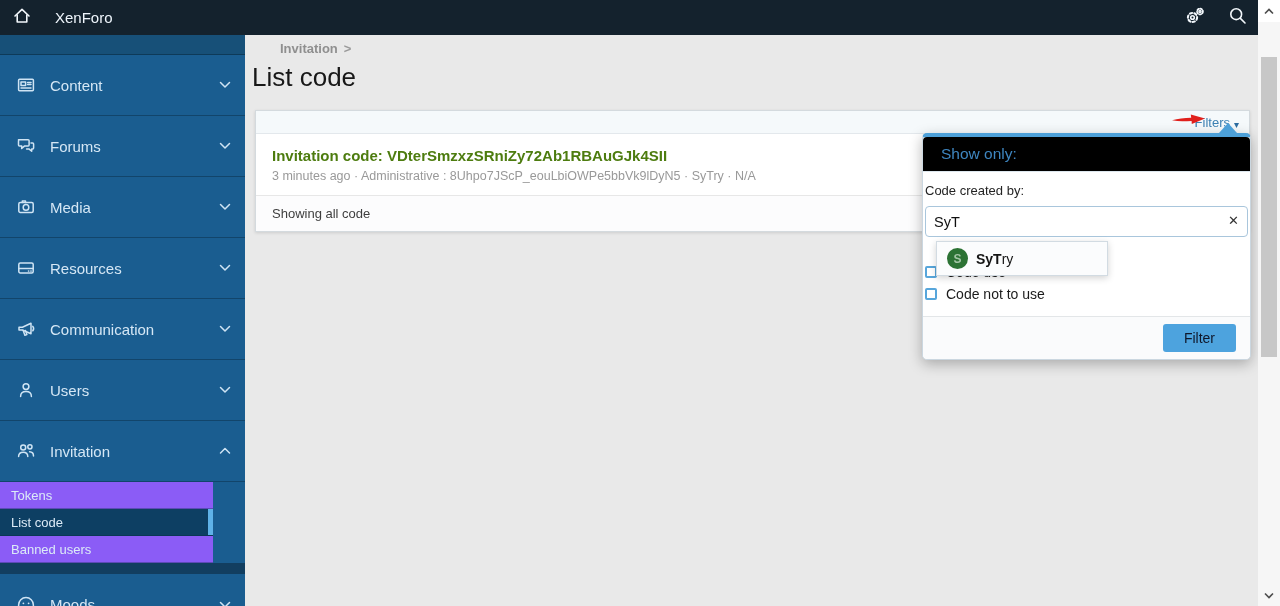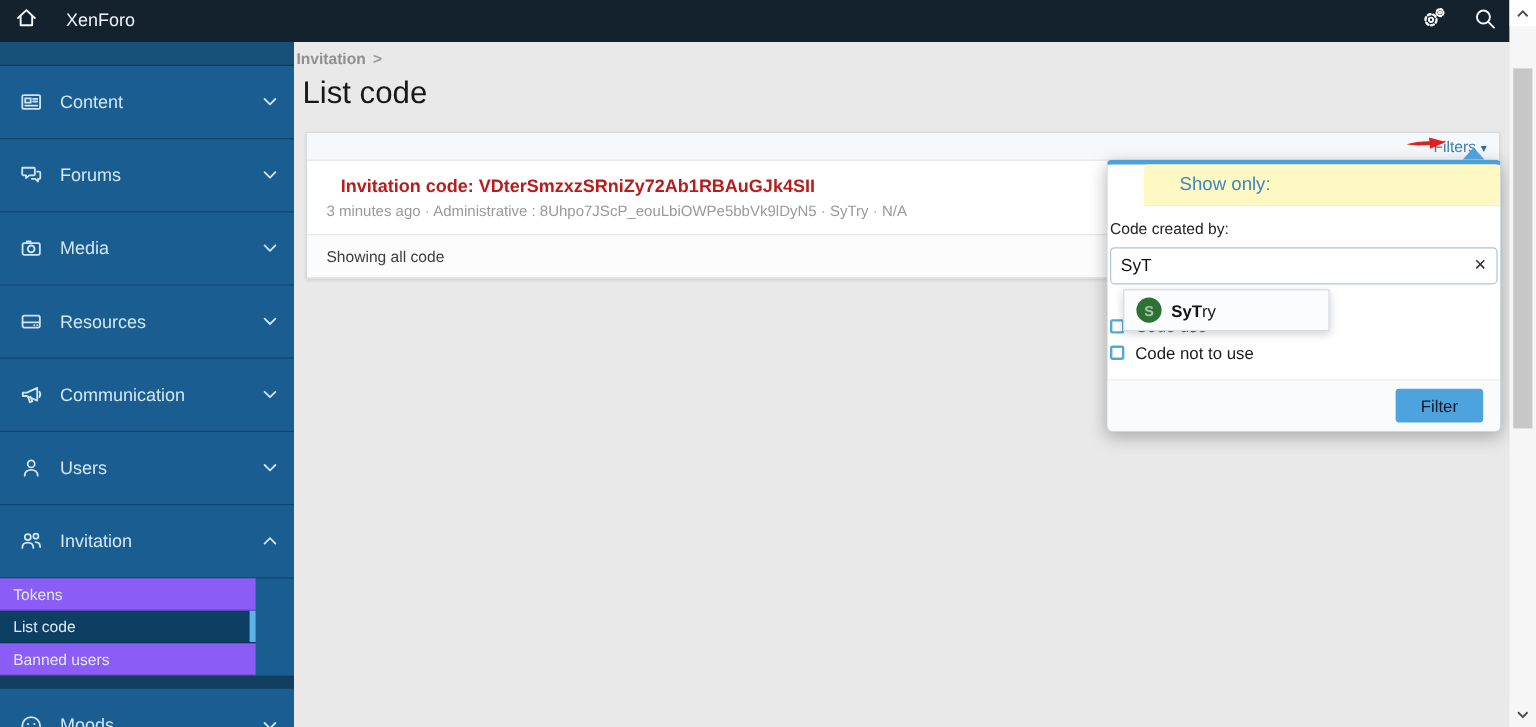--- a/index.html
+++ b/index.html
@@ -25,40 +25,40 @@
   .sub-item { position:relative; height:27px; display:flex; align-items:center; padding-left:11px; color:#dcebf7; font-size:13px; border-bottom:1px solid rgba(8,40,62,.35); cursor:pointer; }
   .sub-item.active { background:#0d3f63; }
   .active-bar { position:absolute; right:0; top:0; width:5px; height:100%; background:#5fb2e8; }
   .sb-gap { position:absolute; top:528px; left:0; width:245px; height:11px; background:#123e60; }
   .nav-item.moods { top:539px; border-bottom:none; }
   svg.sic { stroke:#cfe4f4; fill:none; stroke-width:1.5; stroke-linecap:round; stroke-linejoin:round; }
   svg.sic .fl { fill:#cfe4f4; stroke:none; }
   svg.wic { stroke:#f2f7fb; fill:none; stroke-width:1.6; stroke-linecap:round; stroke-linejoin:round; }
 
   
-  .crumb { position:absolute; top:41px; left:247px; font-size:13px; font-weight:bold; color:#8f8f8f; z-index:1; }
+  .crumb { position:absolute; top:41px; left:280px; font-size:13px; font-weight:bold; color:#8f8f8f; z-index:1; }
   .crumb .sep { margin-left:6px; color:#9a9a9a; font-weight:bold; cursor:default; }
   .crumb .crumb-link { cursor:pointer; }
   .title { position:absolute; top:62px; left:252px; font-size:26px; color:#181818; z-index:1; }
 
   .card { position:absolute; top:110px; left:255px; width:995px; background:#fff; border:1px solid #d4dade; box-shadow:0 1px 3px rgba(0,0,0,.12); z-index:1; }
   .fbar { height:23px; background:#f5f9fb; border-bottom:1px solid #e3e8ec; display:flex; align-items:center; justify-content:flex-end; padding-right:10px; }
   .filters-toggle { color:#3d81b3; font-size:13px; cursor:pointer; display:flex; align-items:flex-end; gap:4px; }
   .filters-toggle .caret { font-size:10px; color:#2d6da0; }
   .code-row { padding:13px 16px 12px; }
-  .code-link { color:#b91c1c; font-size:15px; font-weight:bold; cursor:pointer;margin-left:12px; }
+  .code-link { color:#4d7c0f; font-size:15px; font-weight:bold; cursor:pointer; }
   .code-meta { color:#999; font-size:12.5px; margin-top:5px; }
   .card-foot { border-top:1px solid #e7e7e7; background:#fcfcfd; padding:10px 16px; font-size:13px; color:#3e3e3e; }
 
   .red-arrow { position:absolute; top:111px; left:1172px; z-index:4; }
 
   
   .popup { position:absolute; top:133px; left:922px; width:329px; background:#fff; border:1px solid #cbd7e0; border-top:4px solid #4da0d8; border-radius:5px; box-shadow:0 4px 14px rgba(0,0,0,.28); z-index:3; }
   .notch { position:absolute; top:-14px; left:296px; width:0; height:0; border:9px solid transparent; border-bottom:10px solid #4da0d8; border-top:none; }
-  .pop-hdr { padding:8px 30px; background:#fef9c3; color:#3e86c0; font-size:15.5px; border-bottom:1px solid #dde7ee; border-radius:4px 4px 0 0;margin-left:30px; }
+  .pop-hdr { padding:8px 18px; background:#000000; color:#3e86c0; font-size:15.5px; border-bottom:1px solid #dde7ee; border-radius:4px 4px 0 0; }
   .pop-body { position:relative; padding:11px 2px 8px; }
   .field-label { font-size:13px; color:#242424; margin-bottom:8px; }
   .input-wrap { position:relative; }
   .filter-input { width:100%; height:31px; border:1px solid #a9c6dc; border-radius:4px; padding:0 30px 0 8px; font-family:"Liberation Sans",sans-serif; font-size:14.5px; color:#101010; background:#fff; outline:none; }
   .clear-btn { position:absolute; right:9px; top:8px; font-size:13px; color:#333; line-height:1; cursor:pointer; }
   .suggest { position:absolute; left:13px; top:69px; width:172px; background:#fbfcfd; border:1px solid #d2dbe2; box-shadow:0 2px 7px rgba(0,0,0,.18); z-index:2; }
   .suggest-row { display:flex; align-items:center; gap:8px; padding:6px 10px; cursor:pointer; }
   .avatar { width:21px; height:21px; border-radius:50%; background:#2c7234; color:#a4c5a6; font-size:12px; font-weight:bold; display:flex; align-items:center; justify-content:center; }
   .suggest-name { font-size:14px; color:#141414; }
   .suggest-name .m { font-weight:bold; }

